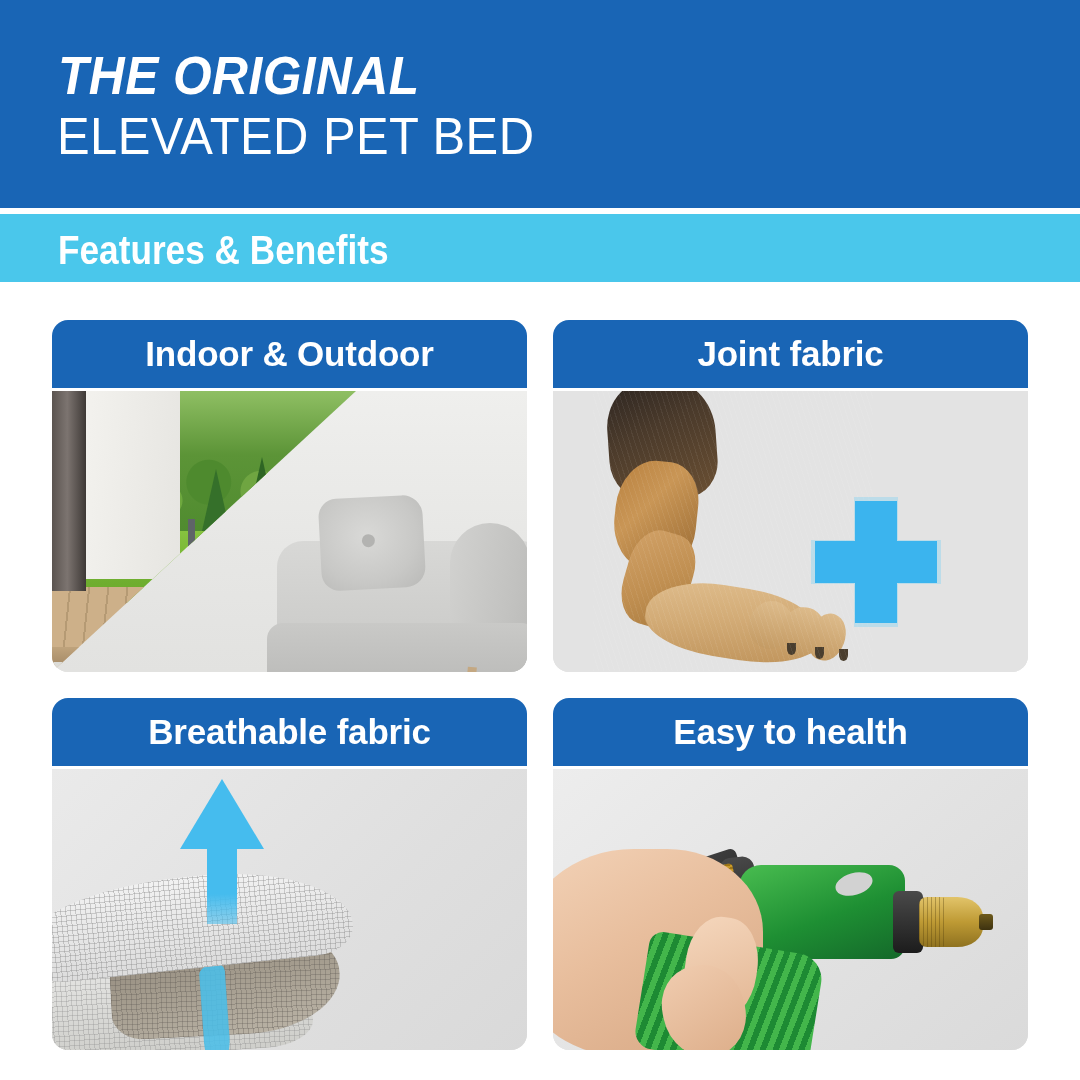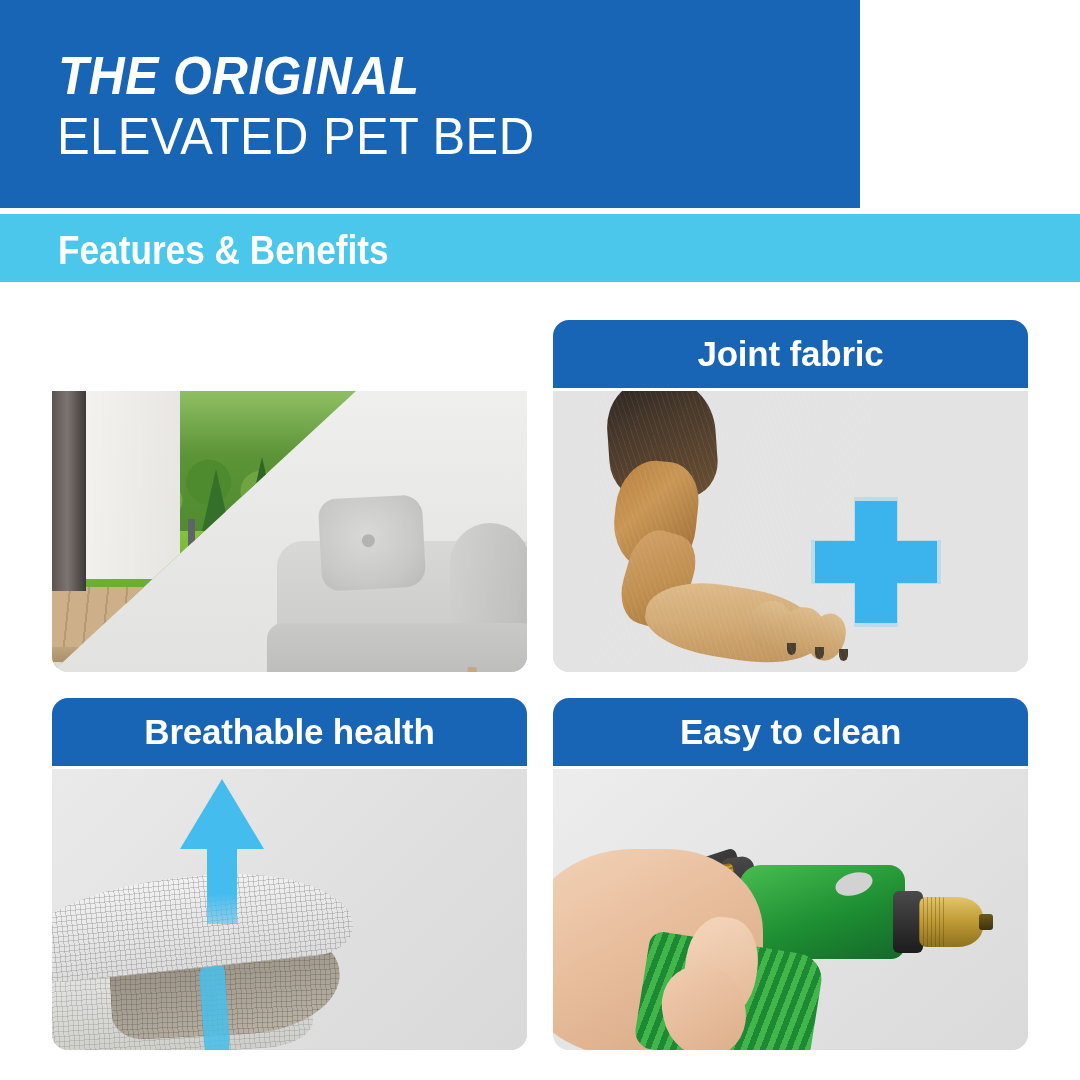--- a/index.html
+++ b/index.html
@@ -12,21 +12,21 @@
     height: 1080px;
     font-family: "Liberation Sans", sans-serif;
     overflow: hidden;
     position: relative;
   }
 
   
   .top-banner {
     position: absolute;
     left: 0; top: 0;
-    width: 860px;
+    width: 1080px;
     height: 208px;
     background: #1965B5;
   }
   .brand-line1 {
     position: absolute;
     left: 58px;
     top: 46px;
     font-size: 54px;
     line-height: 58px;
     font-weight: bold;
@@ -516,20 +516,23 @@
   <div class="brand-line1">THE ORIGINAL</div>
   <div class="brand-line2">ELEVATED PET BED</div>
 </div>
 <div class="banner-gap"></div>
 
 <div class="subhead-bar">
   <div class="subhead-text">Features &amp; Benefits</div>
 </div>
 
 <div class="card c1">
+  <div class="card-header">
+    <span class="card-header-label">Indoor &amp; Outdoor</span>
+  </div>
   <div class="card-body">
     <div class="io-scene">
       <div class="io-indoor">
         <div class="io-sofa-back"></div>
         <div class="io-sofa-arm"></div>
         <div class="io-sofa-seat"></div>
         <div class="io-cushion">
           <div class="io-cushion-btn"></div>
         </div>
         <div class="io-leg"></div>
@@ -576,39 +579,39 @@
         </div>
         <div class="bar h"></div>
         <div class="bar v"></div>
       </div>
     </div>
   </div>
 </div>
 
 <div class="card c3">
   <div class="card-header">
-    <span class="card-header-label">Breathable health</span>
+    <span class="card-header-label">Breathable fabric</span>
   </div>
   <div class="card-body">
     <div class="bf-scene">
       <div class="bf-mesh-bottom"></div>
       <div class="bf-mesh-fold"></div>
       <div class="bf-band"></div>
       <div class="bf-mesh-top"></div>
       <div class="bf-arrow">
         <div class="head"></div>
         <div class="shaft"></div>
       </div>
     </div>
   </div>
 </div>
 
 <div class="card c4">
   <div class="card-header">
-    <span class="card-header-label">Easy to clean</span>
+    <span class="card-header-label">Easy to health</span>
   </div>
   <div class="card-body">
     <div class="ec-scene">
       <div class="ec-hose"></div>
       <div class="ec-trigger"></div>
       <div class="ec-lever"></div>
       <div class="ec-screw"></div>
       <div class="ec-body"></div>
       <div class="ec-body-hole"></div>
       <div class="ec-collar"></div>

